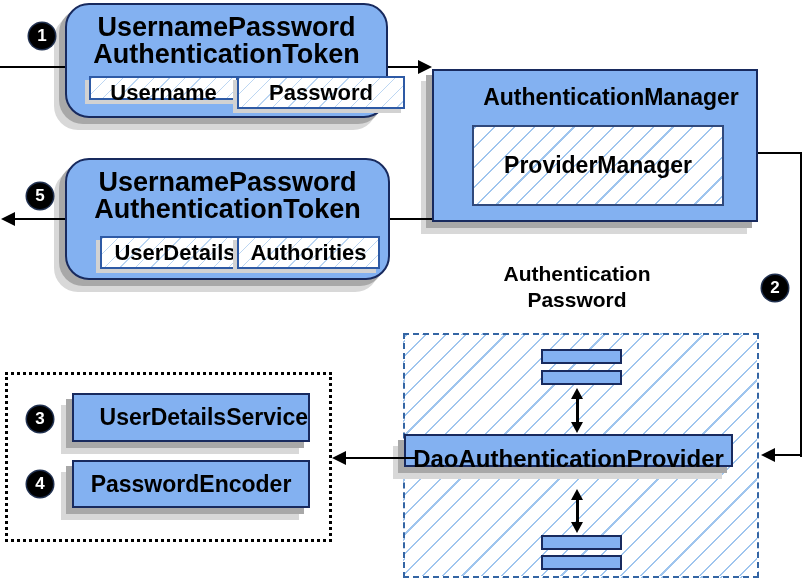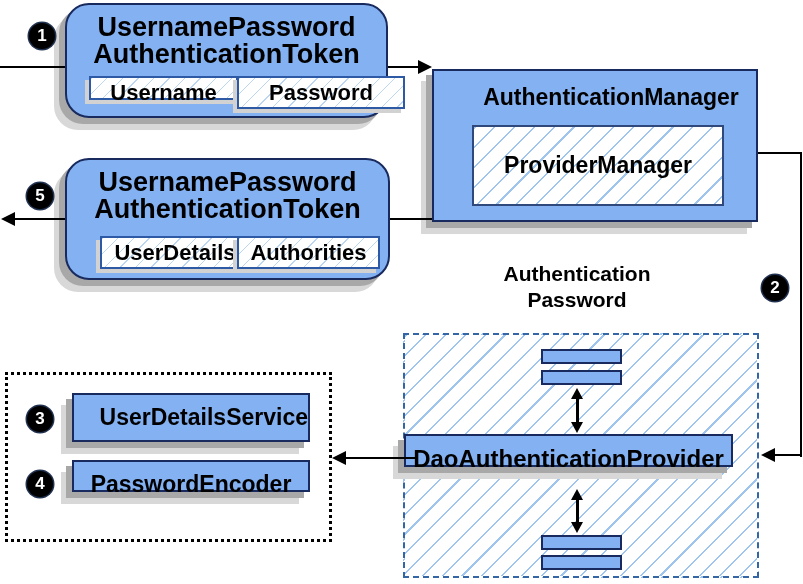--- a/index.html
+++ b/index.html
@@ -130,15 +130,15 @@
 
   <div class="line" style="left:576px;top:497px;width:3px;height:28px;"></div>
   <div class="arr arr-up" style="left:571px;top:489px;"></div>
   <div class="arr arr-down" style="left:571px;top:522px;"></div>
 
   <div class="bar" style="left:541px;top:535px;"></div>
   <div class="bar" style="left:541px;top:555px;"></div>
 
   <div class="dotted-area" style="left:5px;top:372px;width:327px;height:170px;"></div>
   <div class="bluebox flat-label" style="left:72px;top:393px;width:238px;height:49px;text-align:right;">UserDetailsService</div>
-  <div class="bluebox flat-label" style="left:72px;top:460px;width:238px;height:32px;line-height:44px;">PasswordEncoder</div>
+  <div class="bluebox flat-label" style="left:72px;top:460px;width:238px;height:48px;line-height:44px;">PasswordEncoder</div>
 
 </div>
 
 </body></html>

